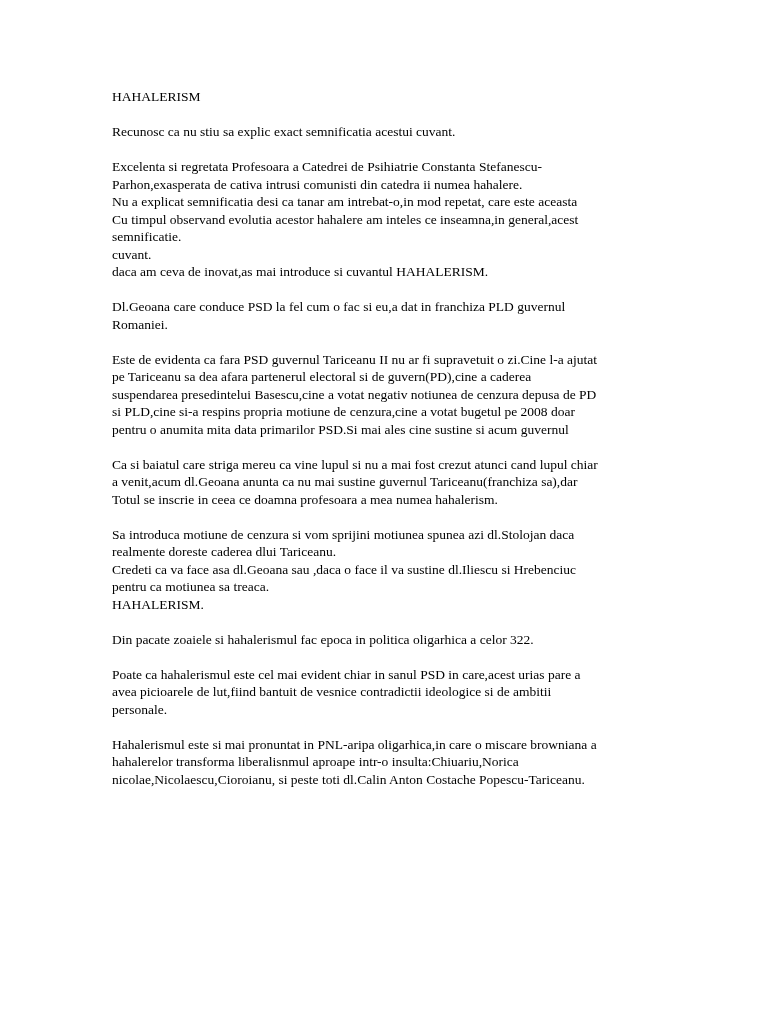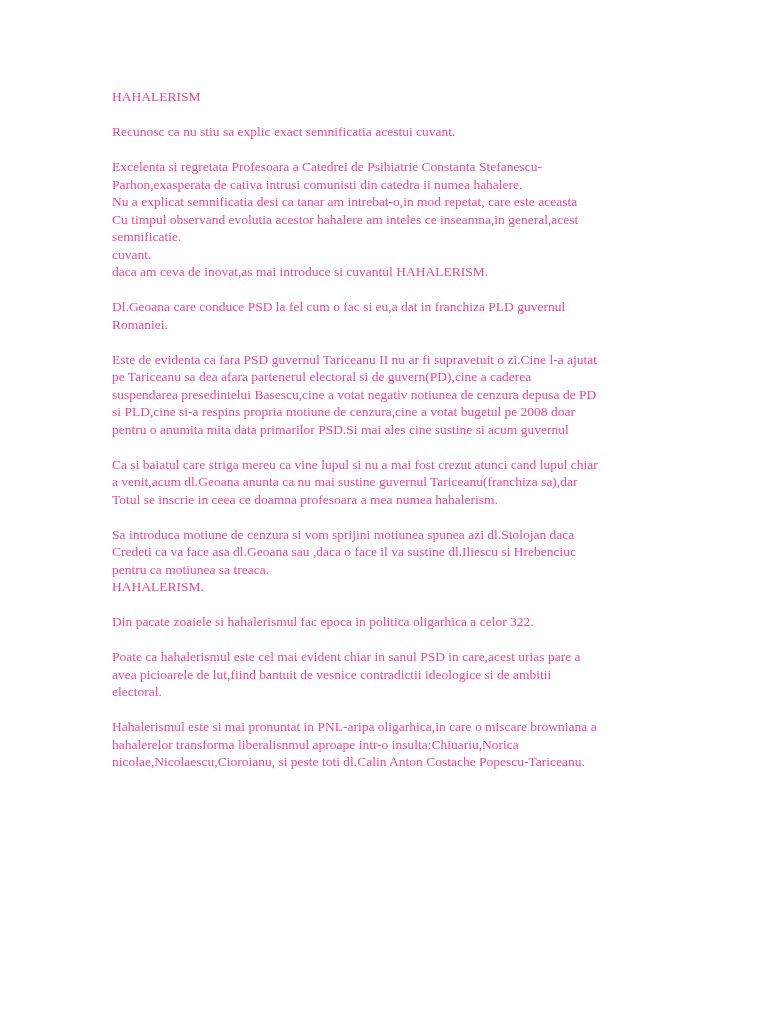--- a/index.html
+++ b/index.html
@@ -32,21 +32,21 @@
   .para {
     margin: 0 0 17.5px 0;
   }
   .line {
     white-space: nowrap;
   }
 </style>
 </head>
 <body style="background: rgb(255, 255, 255);">
 
-<div class="doc-page" style="color: #ec4899; background: rgb(255, 255, 255);">
+<div class="doc-page" style="color: #000000; background: rgb(255, 255, 255);">
   <div class="doc-title">HAHALERISM</div>
   <div id="doc-body">
       <div class="para">
         <div class="line">Recunosc ca nu stiu sa explic exact semnificatia acestui cuvant.</div>
       </div>
       <div class="para">
         <div class="line">Excelenta si regretata Profesoara a Catedrei de Psihiatrie Constanta Stefanescu-</div>
         <div class="line">Parhon,exasperata de cativa intrusi comunisti din catedra ii numea hahalere.</div>
         <div class="line">Nu a explicat semnificatia desi ca tanar am intrebat-o,in mod repetat, care este aceasta</div>
         <div class="line">Cu timpul observand evolutia acestor hahalere am inteles ce inseamna,in general,acest</div>
@@ -65,31 +65,32 @@
         <div class="line">si PLD,cine si-a respins propria motiune de cenzura,cine a votat bugetul pe 2008 doar</div>
         <div class="line">pentru o anumita mita data primarilor PSD.Si mai ales cine sustine si acum guvernul</div>
       </div>
       <div class="para">
         <div class="line">Ca si baiatul care striga mereu ca vine lupul si nu a mai fost crezut atunci cand lupul chiar</div>
         <div class="line">a venit,acum dl.Geoana anunta ca nu mai sustine guvernul Tariceanu(franchiza sa),dar</div>
         <div class="line">Totul se inscrie in ceea ce doamna profesoara a mea numea hahalerism.</div>
       </div>
       <div class="para">
         <div class="line">Sa introduca motiune de cenzura si vom sprijini motiunea spunea azi dl.Stolojan daca</div>
+        <div class="line">realmente doreste caderea dlui Tariceanu.</div>
         <div class="line">Credeti ca va face asa dl.Geoana sau ,daca o face il va sustine dl.Iliescu si Hrebenciuc</div>
         <div class="line">pentru ca motiunea sa treaca.</div>
         <div class="line">HAHALERISM.</div>
       </div>
       <div class="para">
         <div class="line">Din pacate zoaiele si hahalerismul fac epoca in politica oligarhica a celor 322.</div>
       </div>
       <div class="para">
         <div class="line">Poate ca hahalerismul este cel mai evident chiar in sanul PSD in care,acest urias pare a</div>
         <div class="line">avea picioarele de lut,fiind bantuit de vesnice contradictii ideologice si de ambitii</div>
-        <div class="line">electoral.</div>
+        <div class="line">personale.</div>
       </div>
       <div class="para">
         <div class="line">Hahalerismul este si mai pronuntat in PNL-aripa oligarhica,in care o miscare browniana a</div>
         <div class="line">hahalerelor transforma liberalisnmul aproape intr-o insulta:Chiuariu,Norica</div>
         <div class="line">nicolae,Nicolaescu,Cioroianu, si peste toti dl.Calin Anton Costache Popescu-Tariceanu.</div>
       </div>
     </div>
 </div>
 
 </body></html>

